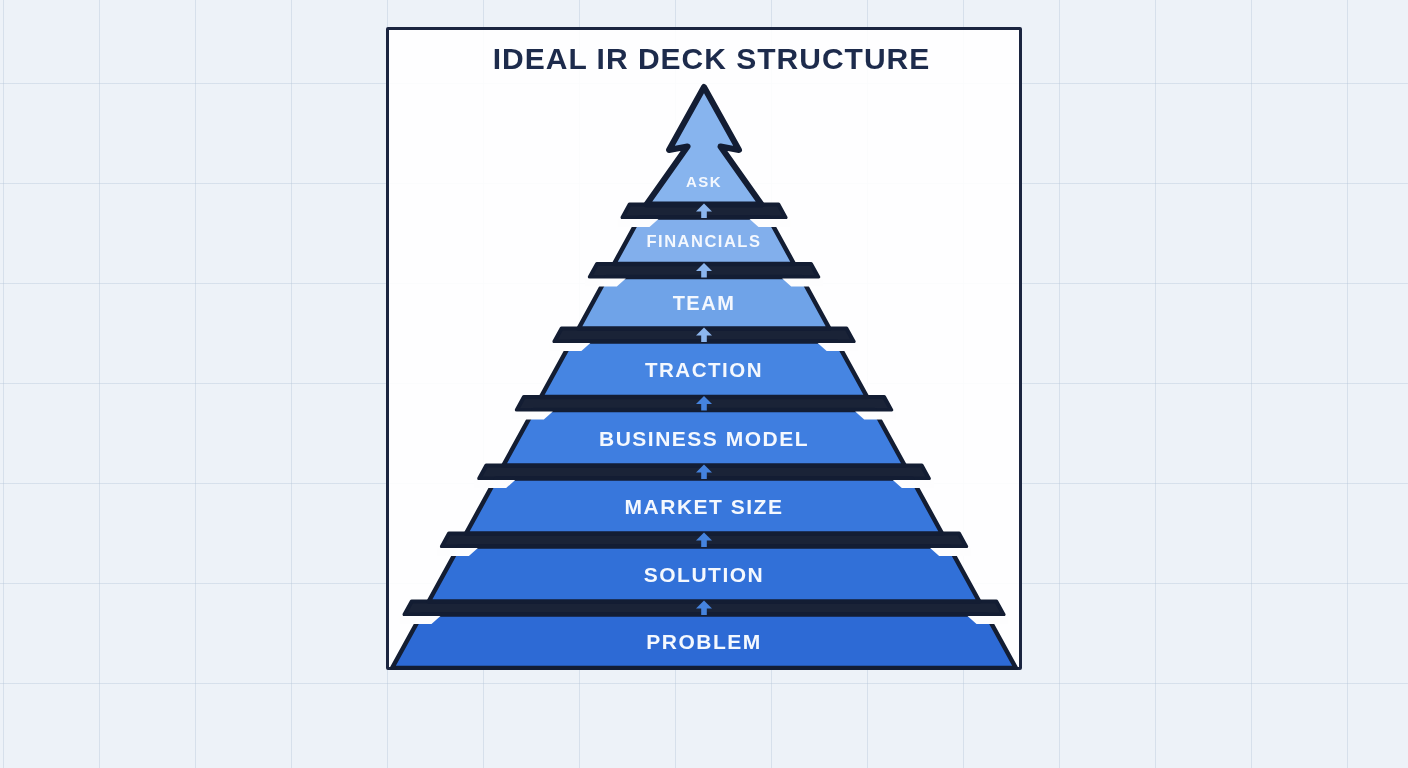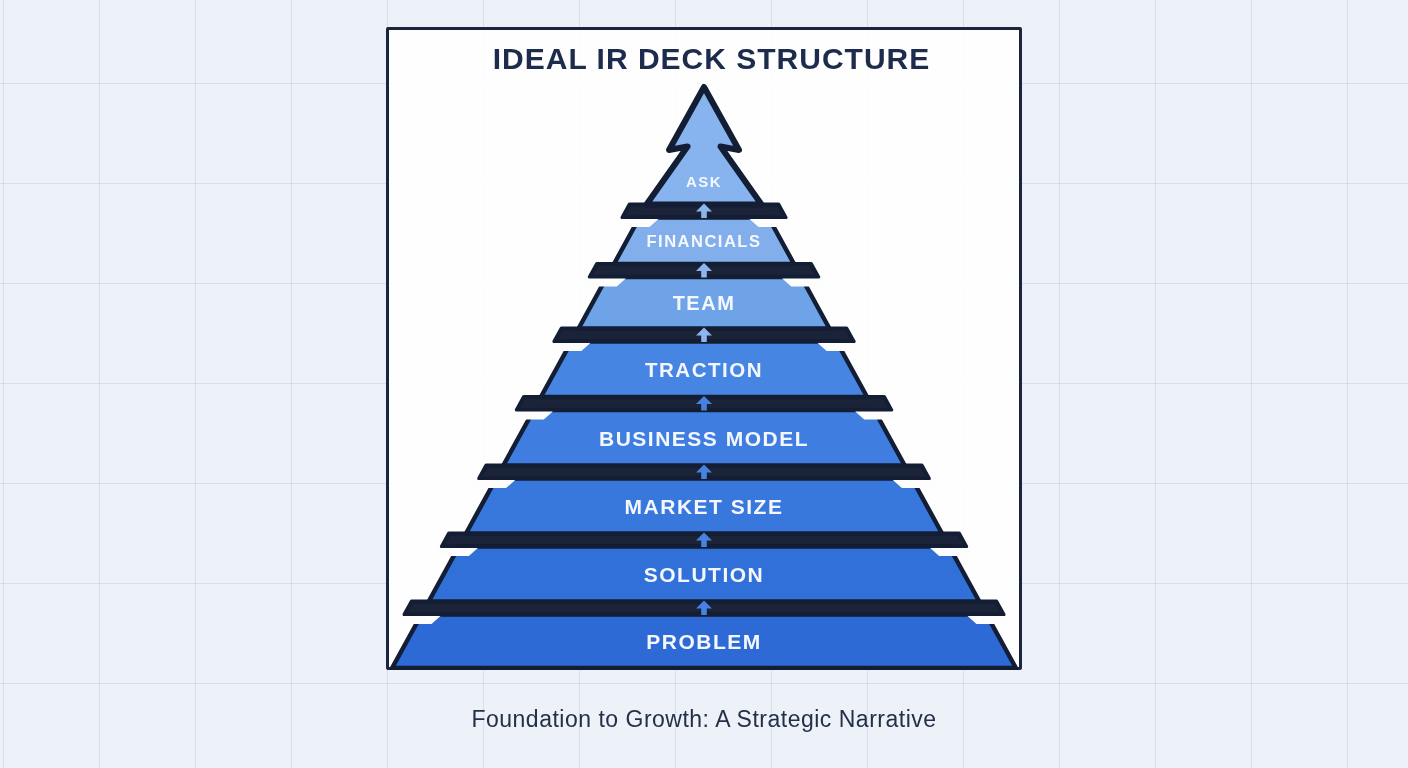--- a/index.html
+++ b/index.html
@@ -107,14 +107,13 @@
       <text class="layer-label" x="318" y="220" font-size="16.5">FINANCIALS</text>
       <text class="layer-label" x="318" y="283" font-size="20">TEAM</text>
       <text class="layer-label" x="318" y="350" font-size="20.5">TRACTION</text>
       <text class="layer-label" x="318" y="418.5" font-size="21">BUSINESS MODEL</text>
       <text class="layer-label" x="318" y="487" font-size="21">MARKET SIZE</text>
       <text class="layer-label" x="318" y="555" font-size="21">SOLUTION</text>
       <text class="layer-label" x="318" y="622" font-size="21">PROBLEM</text>
     </svg>
   </div>
 
-  <div class="caption">Foundation to Growth: A Strategic Narrative</div>
 </div>
 
 </body></html>

